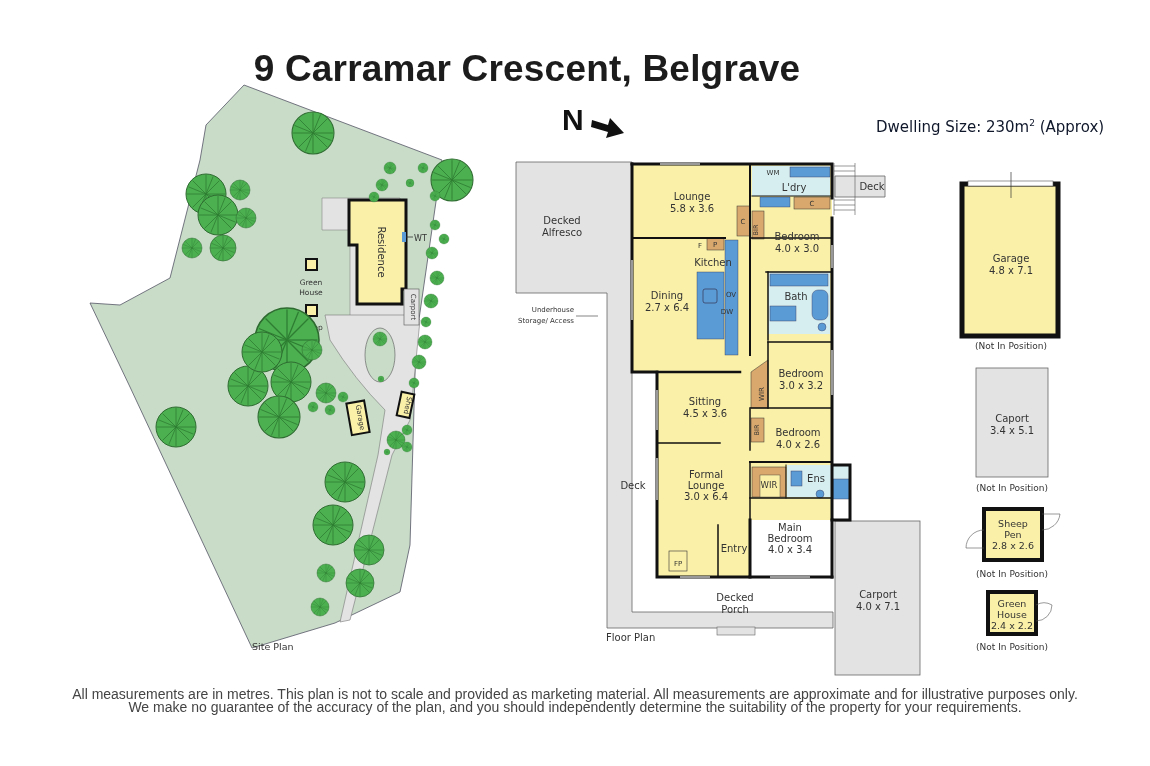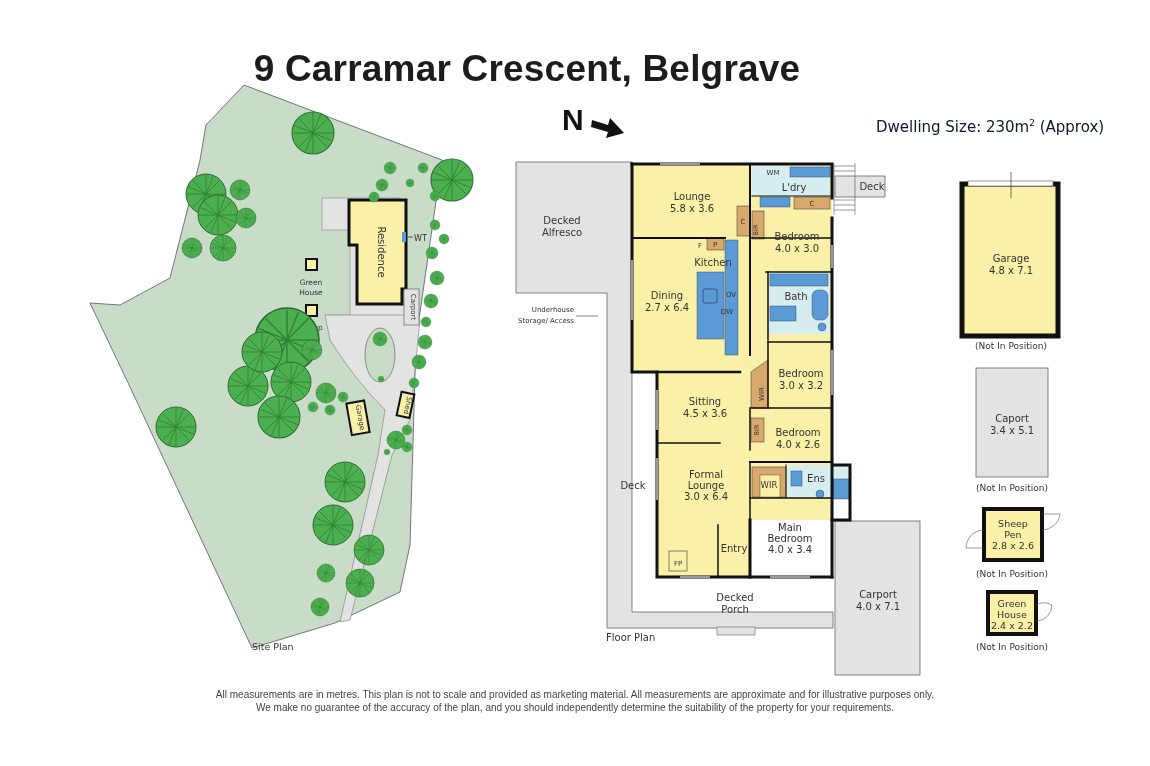--- a/index.html
+++ b/index.html
@@ -2,21 +2,21 @@
 <html><head>
 <meta charset="utf-8">
 <style>
   html, body { margin:0; padding:0; background:#ffffff; }
   body { width:1150px; height:766px; position:relative; overflow:hidden; font-family:"DejaVu Sans", sans-serif; color:#222; }
   .title { position:absolute; left:0; width:1054px; top:48px; text-align:center; font-family:"Liberation Sans", sans-serif; font-size:37px; font-weight:bold; color:#1c1c1c; letter-spacing:0.2px; }
   .north { position:absolute; left:562px; top:104px; }
   .dwelling { position:absolute; left:876px; top:118px; font-size:15px; color:#0f172a; font-family:"DejaVu Sans", sans-serif; }
   .dwelling sup { font-size:9px; }
   svg text { font-family:"DejaVu Sans", sans-serif; fill:#333; }
-  .footer { position:absolute; left:0; width:1150px; top:688px; text-align:center; font-size:10px; line-height:13px; color:#444; font-family:"Liberation Sans", sans-serif; }
+  .footer { position:absolute; left:0; width:1150px; top:688px; text-align:center; font-size:14px; line-height:13px; color:#444; font-family:"Liberation Sans", sans-serif; }
   .plan-svg { position:absolute; left:0; top:0; }
 </style>
 </head>
 <body>
 
 <div class="title">9 Carramar Crescent, Belgrave</div>
 
 <div class="north">
   <svg width="70" height="40" viewBox="0 0 70 40">
     <text x="0" y="26" font-size="30" font-weight="bold" style="fill:#111;font-family:'Liberation Sans',sans-serif;">N</text>

